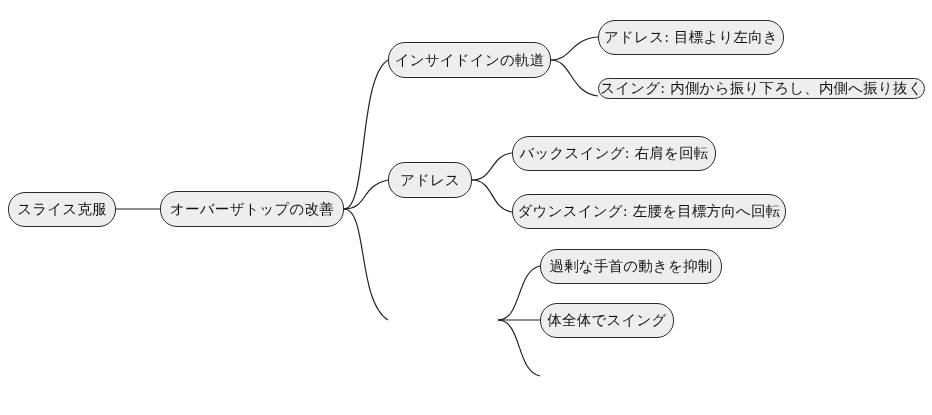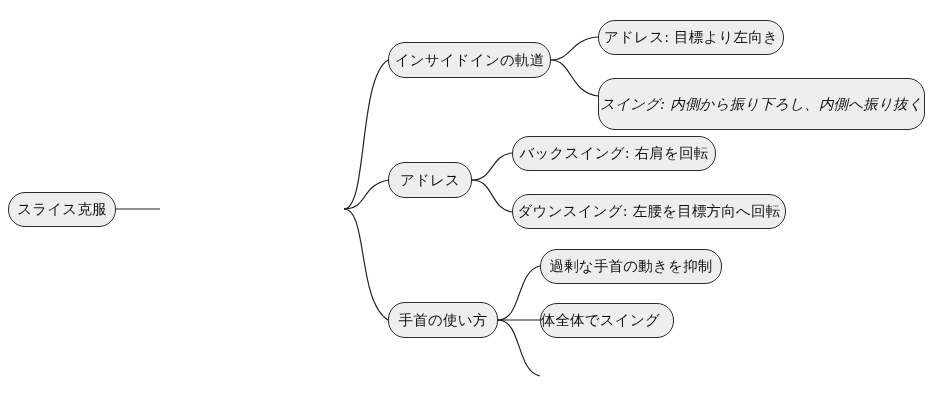--- a/index.html
+++ b/index.html
@@ -65,51 +65,51 @@
       <path d="M 472 180 C 494 180, 490 209, 512 212" class="edge-path"></path>
       <path d="M 498 320 C 522 320, 516 271, 540 266" class="edge-path"></path>
       <path d="M 498 320 L 540 320" class="edge-path"></path>
       <path d="M 498 320 C 522 320, 516 371, 540 376" class="edge-path"></path>
     </svg>
 
   <div class="node" style="left:8px; top:192px; width:108px; height:35px;">
     <span class="node-label">スライス克服</span>
   </div>
 
+  <div class="node" style="left:160px; top:191px; width:184px; height:36px;">
+    <span class="node-label">オーバーザトップの改善</span>
+  </div>
 
   <div class="node" style="left:388px; top:42px; width:163px; height:36px;">
     <span class="node-label">インサイドインの軌道</span>
   </div>
 
   <div class="node" style="left:598px; top:20px; width:186px; height:35px;">
     <span class="node-label">アドレス: 目標より左向き</span>
   </div>
 
-  <div class="node" style="left:598px; top:78px; width:327px; height:52px;font-style:italic;">
+  <div class="node" style="left:598px; top:78px; width:327px; height:21px;">
     <span class="node-label">スイング: 内側から振り下ろし、内側へ振り抜く</span>
   </div>
 
   <div class="node" style="left:388px; top:162px; width:84px; height:36px;">
     <span class="node-label">アドレス</span>
   </div>
 
   <div class="node" style="left:512px; top:194px; width:274px; height:35px;">
     <span class="node-label">ダウンスイング: 左腰を目標方向へ回転</span>
   </div>
 
   <div class="node" style="left:512px; top:136px; width:204px; height:35px;">
     <span class="node-label">バックスイング: 右肩を回転</span>
   </div>
 
-  <div class="node" style="left:388px; top:302px; width:110px; height:36px;">
-    <span class="node-label">手首の使い方</span>
-  </div>
 
   <div class="node" style="left:540px; top:249px; width:182px; height:35px;">
     <span class="node-label">過剰な手首の動きを抑制</span>
   </div>
 
-  <div class="node" style="left:540px; top:303px; width:134px; height:35px;justify-content:flex-end;">
+  <div class="node" style="left:540px; top:303px; width:134px; height:35px;">
     <span class="node-label">体全体でスイング</span>
   </div>
 
 
 </div>
 
 </body></html>

